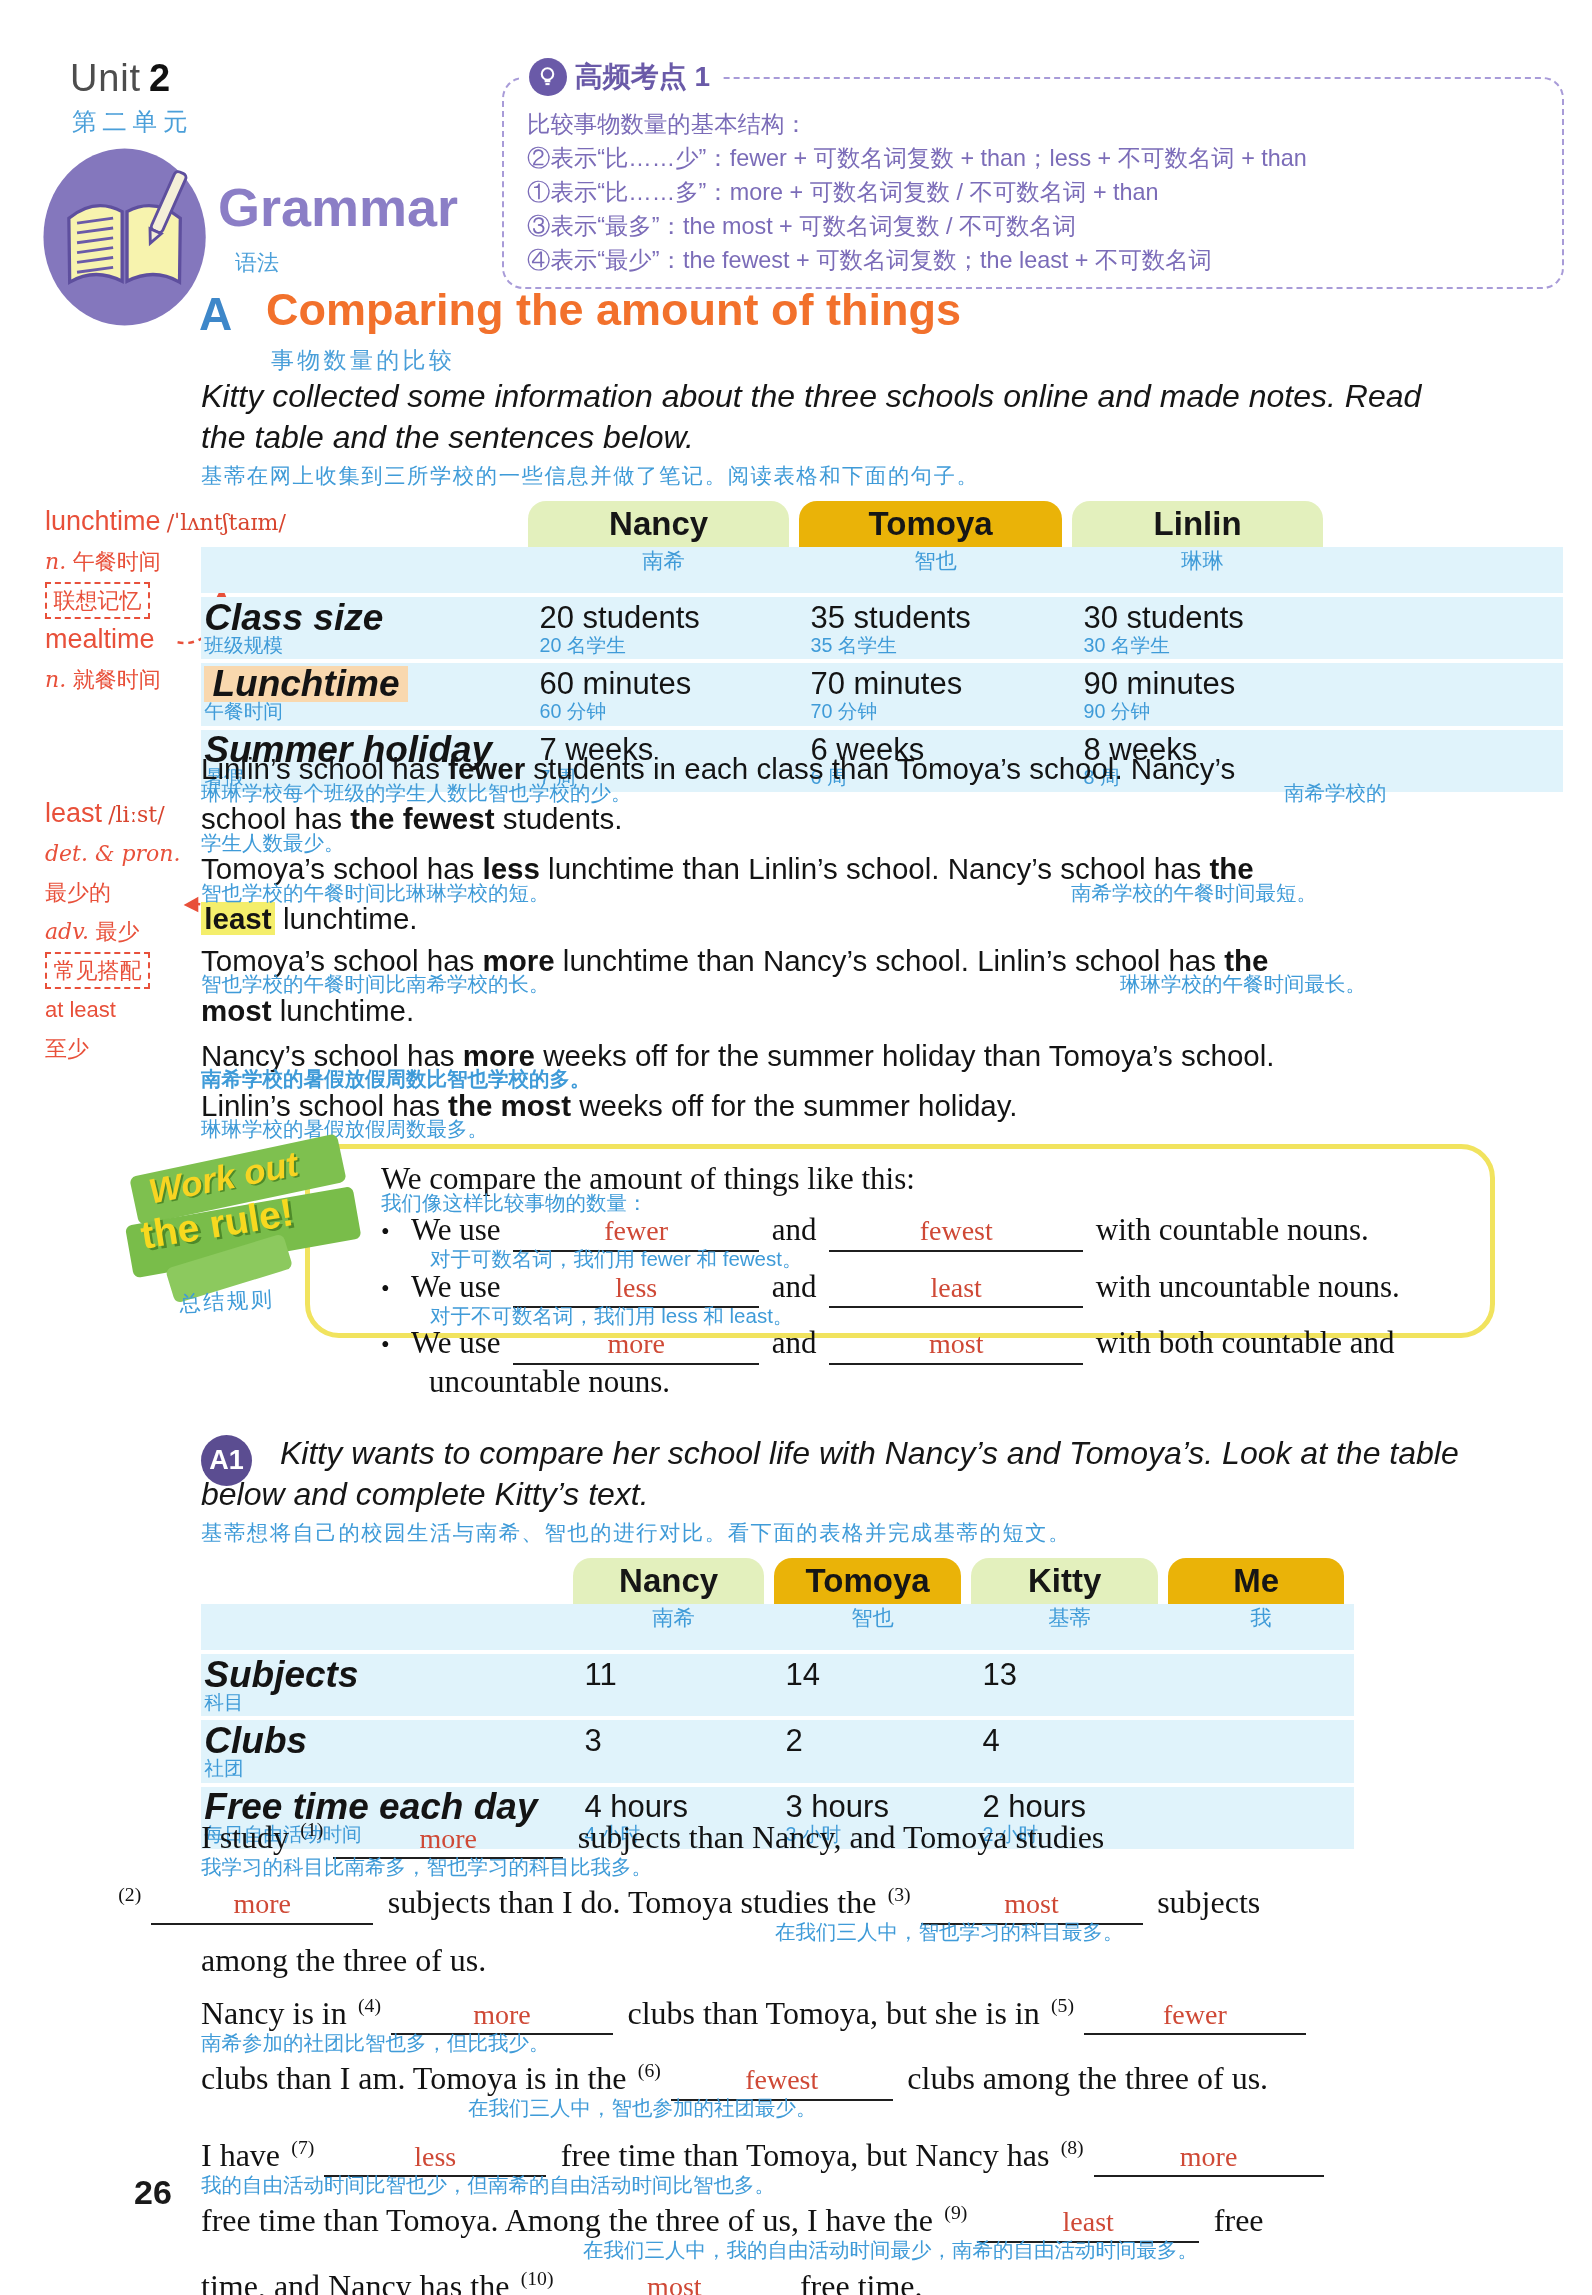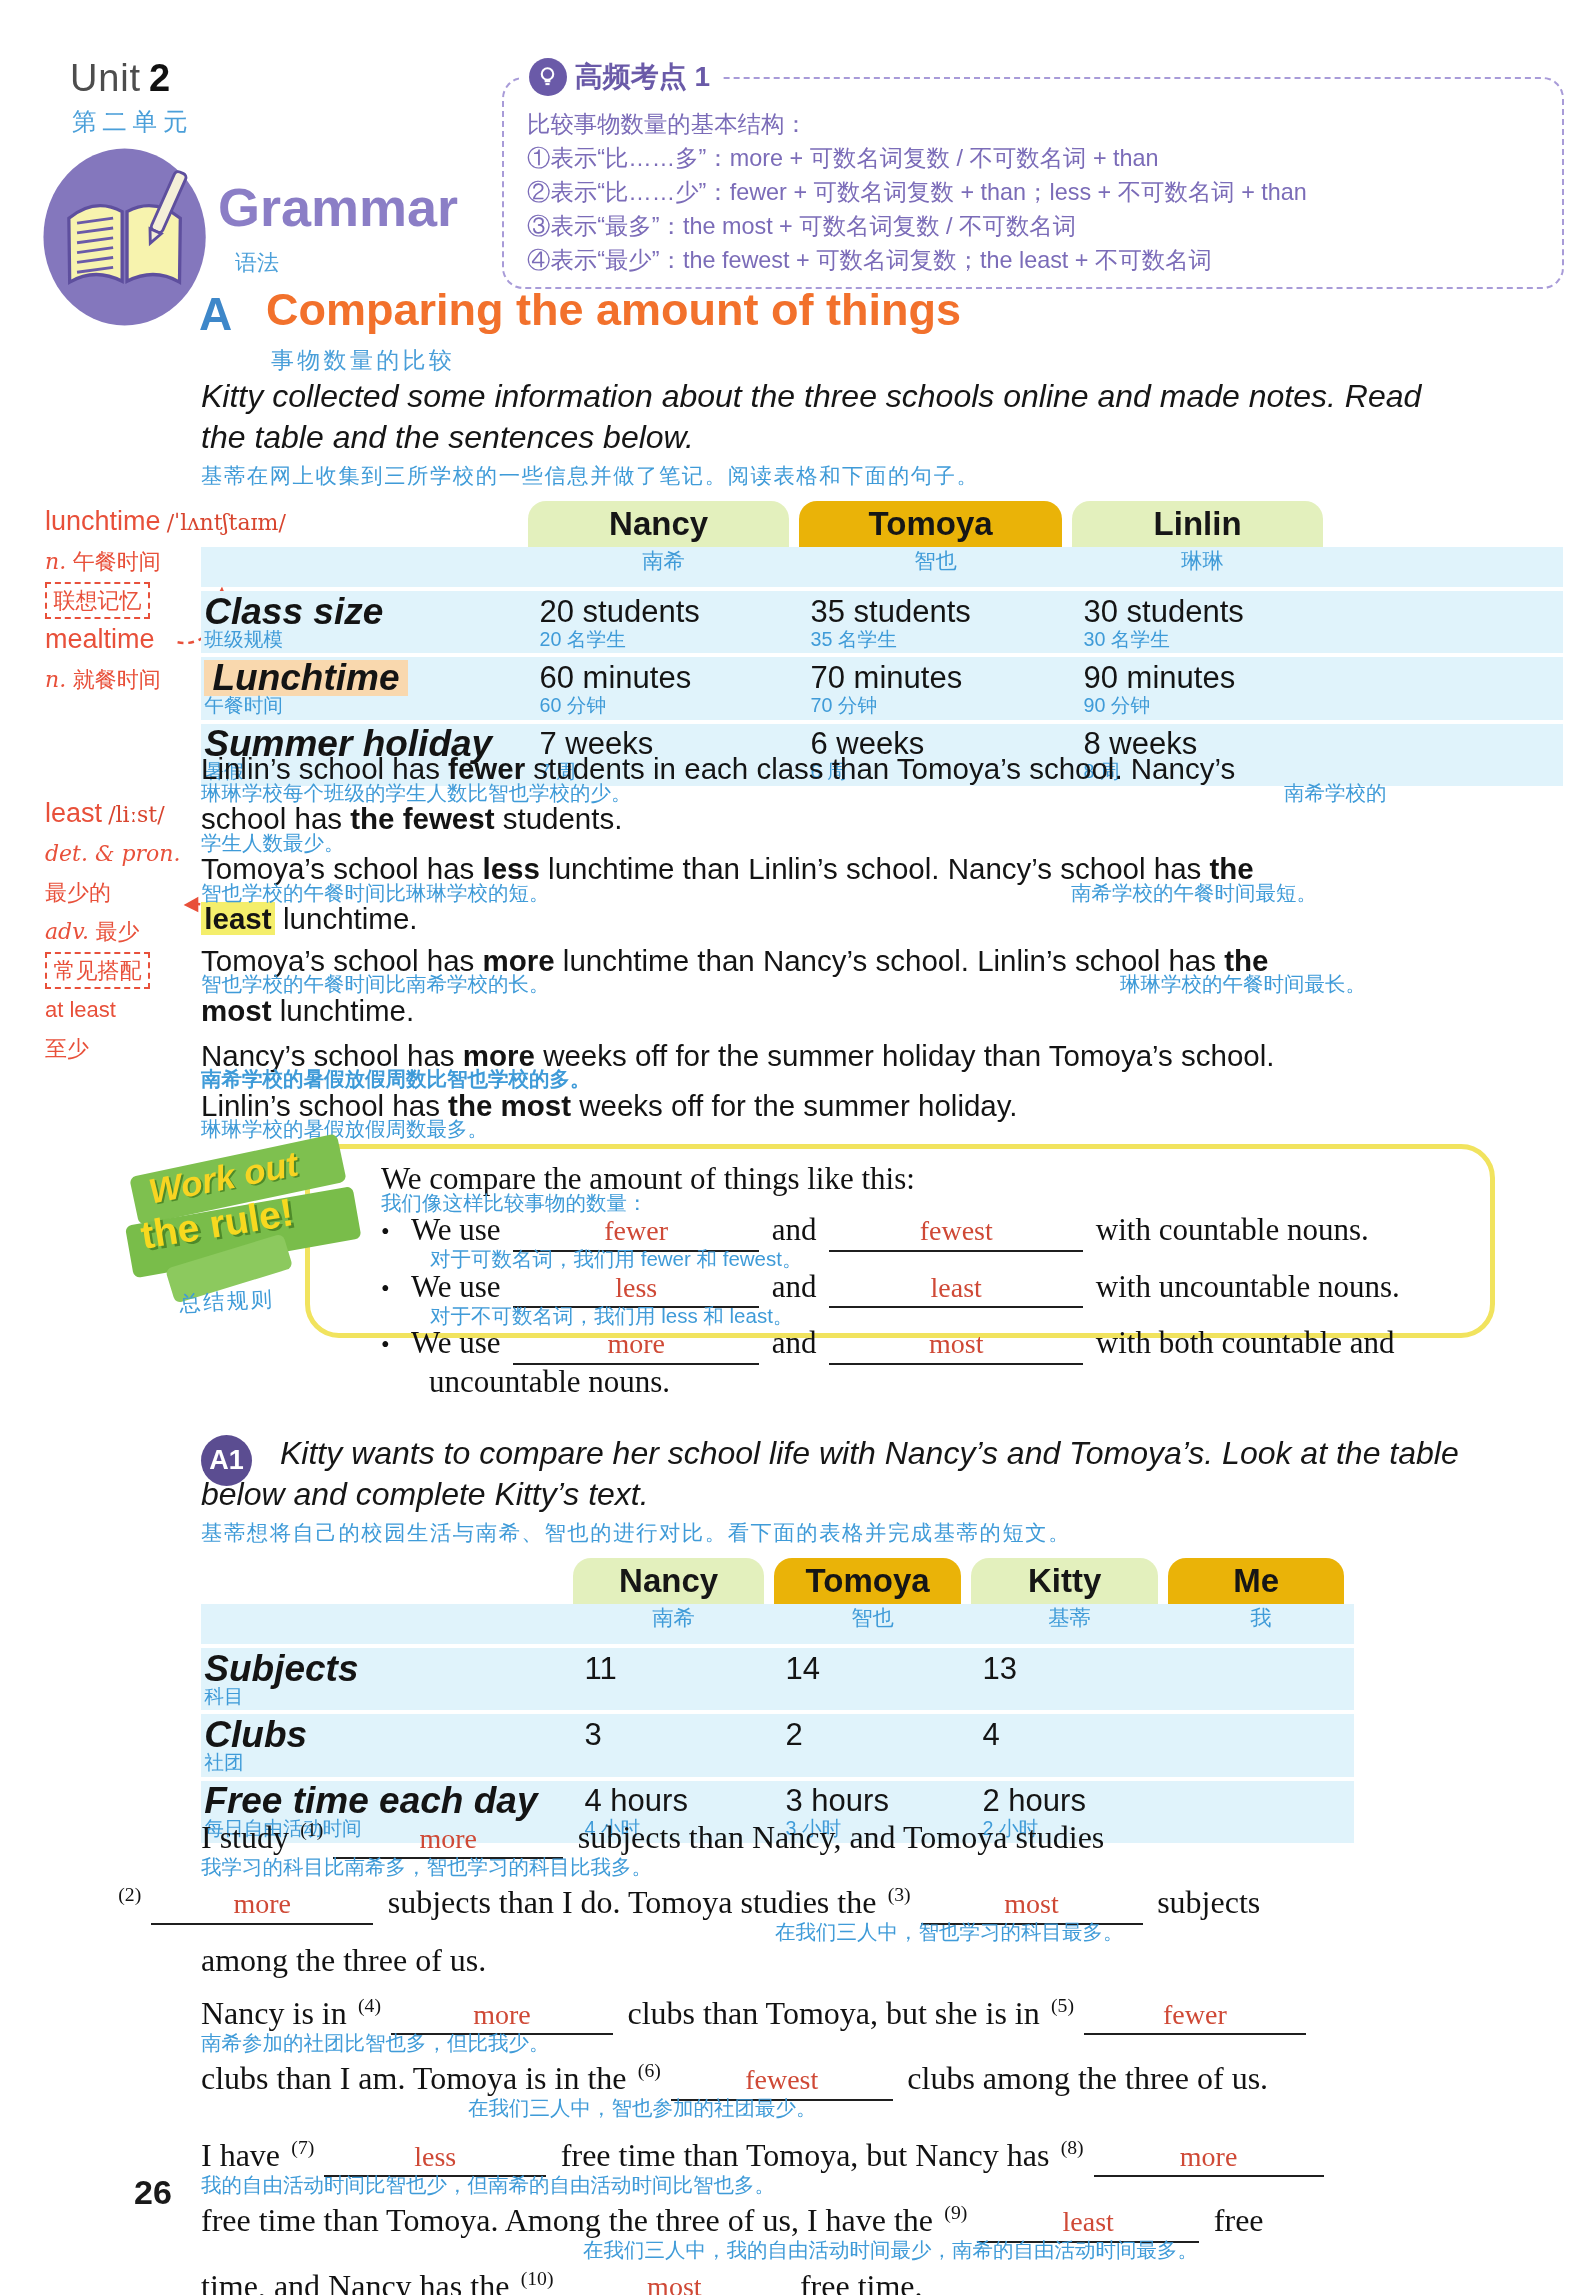--- a/index.html
+++ b/index.html
@@ -37,21 +37,21 @@
   
   .tbl{position:absolute;left:201px;}
   #table1{top:501px;width:1362px;}
   #table2{top:1558px;width:1153px;}
   .t-head,.t-cnrow,.t-row{display:grid;}
   .t-hcell{height:46px;margin:0 9.8px 0 0;border-radius:18px 18px 0 0;
            display:flex;align-items:center;justify-content:center;
            font-size:33px;font-weight:bold;color:#161616;}
   .hdr-green{background:#e3f0bd;}
   .hdr-yellow{background:#eab308;}
-  .t-cnrow{background:#e0f3fb;height:40px;}
+  .t-cnrow{background:#e0f3fb;height:46px;}
   .t-cnname{font-size:21.3px;color:#3f9bd8;text-align:center;line-height:28px;}
   .t-row{background:#e0f3fb;margin-top:4.1px;padding:2.5px 0 4.1px;}
   .t-label{padding-left:3.3px;}
   .t-cell{padding-left:11.5px;}
   .t-row .en{font-size:31px;line-height:36px;color:#141414;}
   .t-label .en{font-weight:bold;font-size:37px;font-style:italic;}
   .t-row .cn{font-size:19.7px;line-height:19.7px;color:#3f9bd8;}
   .hl-lunch{background:#f9d8ae;padding:0 8.2px;display:inline-block;}
 
   
@@ -149,22 +149,22 @@
       <svg width="23" height="23" viewBox="0 0 28 28">
         <circle cx="14" cy="11" r="7" fill="none" stroke="#fff" stroke-width="2.5"></circle>
         <rect x="10.5" y="18" width="7" height="3" fill="#fff"></rect>
         <rect x="11.5" y="22" width="5" height="2.5" fill="#fff"></rect>
       </svg>
     </span>
     <span id="tip-label-text">高频考点 1</span>
   </div>
   <div id="tip-items">
       <div class="tip-line">比较事物数量的基本结构：</div>
+      <div class="tip-line">②表示“比……少”：fewer + 可数名词复数 + than；less + 不可数名词 + than</div>
       <div class="tip-line">①表示“比……多”：more + 可数名词复数 / 不可数名词 + than</div>
-      <div class="tip-line">②表示“比……少”：fewer + 可数名词复数 + than；less + 不可数名词 + than</div>
       <div class="tip-line">③表示“最多”：the most + 可数名词复数 / 不可数名词</div>
       <div class="tip-line">④表示“最少”：the fewest + 可数名词复数；the least + 不可数名词</div>
     </div>
 </div>
 
 <div class="abs" id="a-letter">A</div>
 <div class="abs" id="a-title">Comparing the amount of things</div>
 <div class="abs" id="a-cn">事物数量的比较</div>
 
 <div class="abs" id="a-intro">

